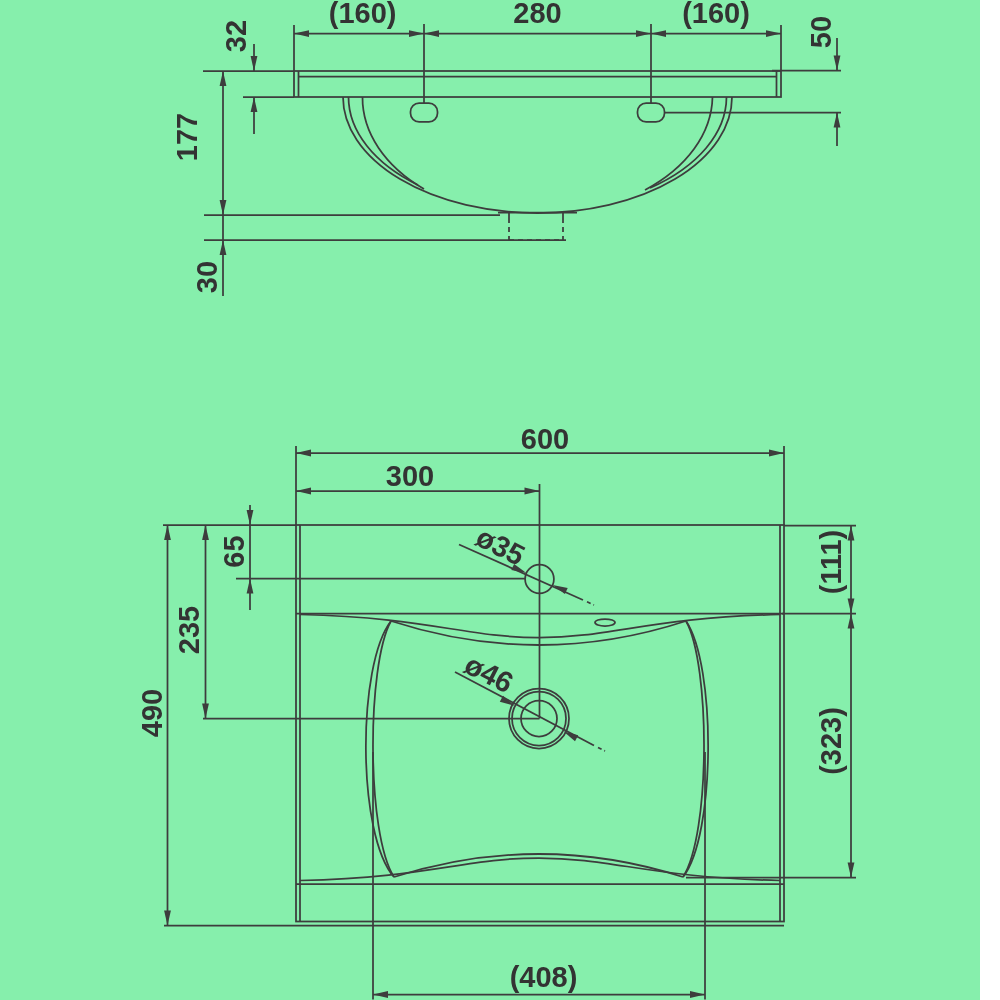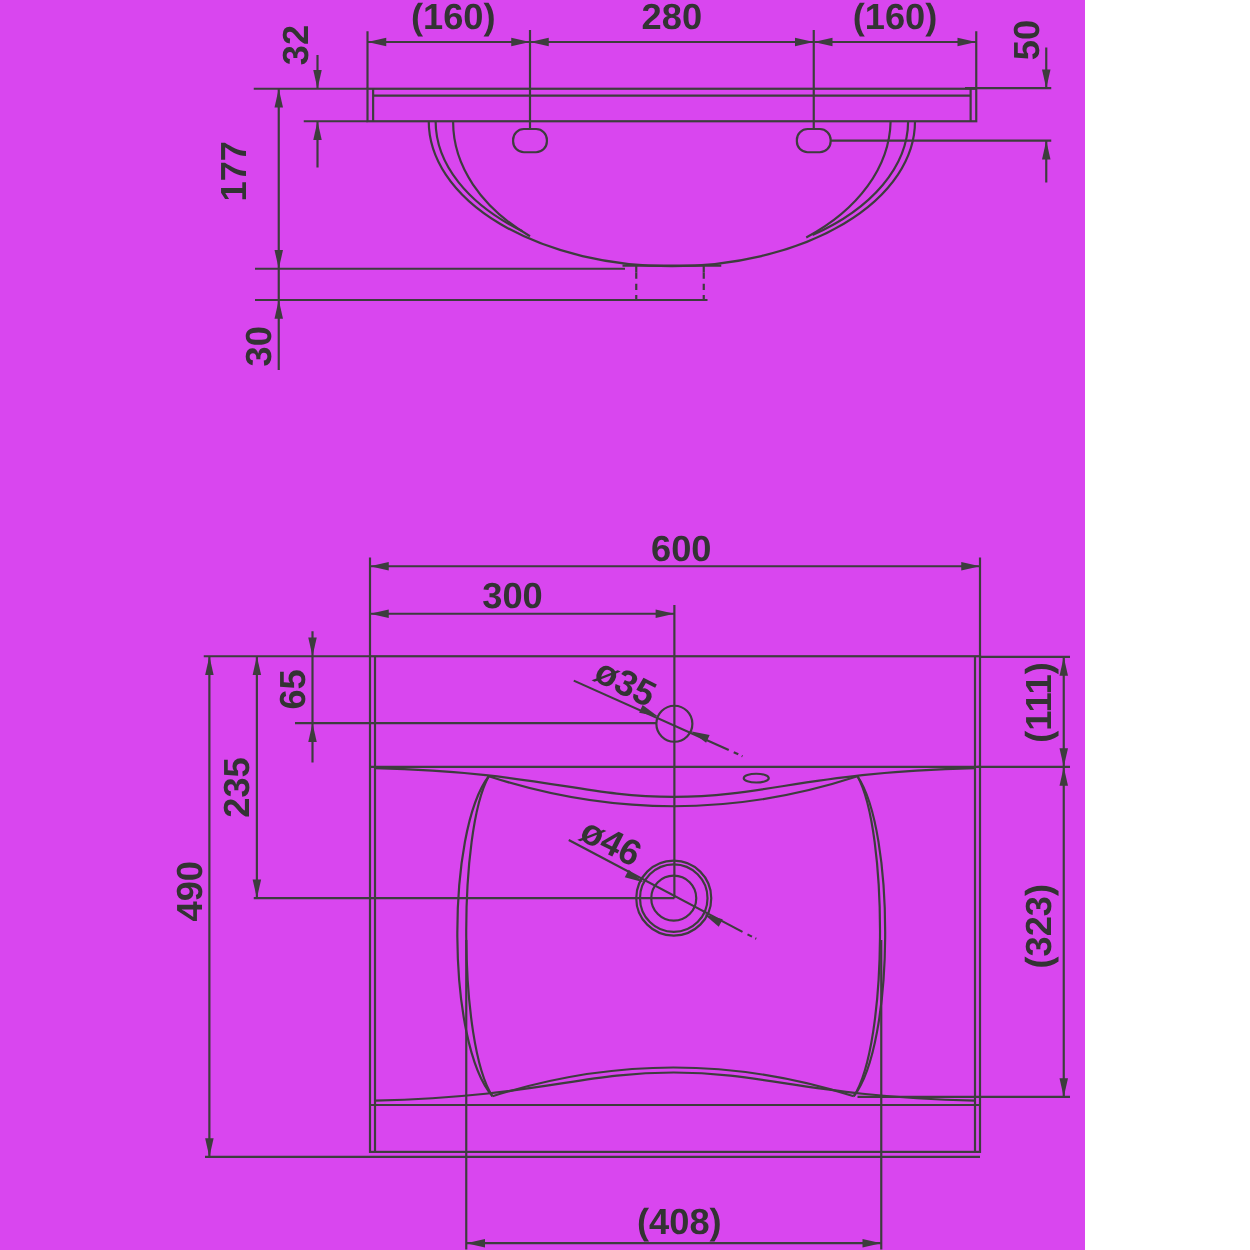--- a/index.html
+++ b/index.html
@@ -1,16 +1,16 @@
 <!DOCTYPE html>
 <html><head>
 <meta charset="utf-8">
 <style>
   html,body{margin:0;padding:0;background:#fff;}
-  #wrap{width:868px;height:1000px;background:#d946ef;text-align:right;}
+  #wrap{width:980px;height:1000px;background:#86efac;text-align:right;}
   text{font-family:"Liberation Sans",sans-serif;fill:#333;}
 </style>
 </head>
 <body>
 <div id="wrap">
 <svg width="1000" height="1000" viewBox="0 0 1000 1000">
 <defs>
 </defs>
 <g stroke="#3d3d3d" stroke-width="1.75" fill="none">
 

